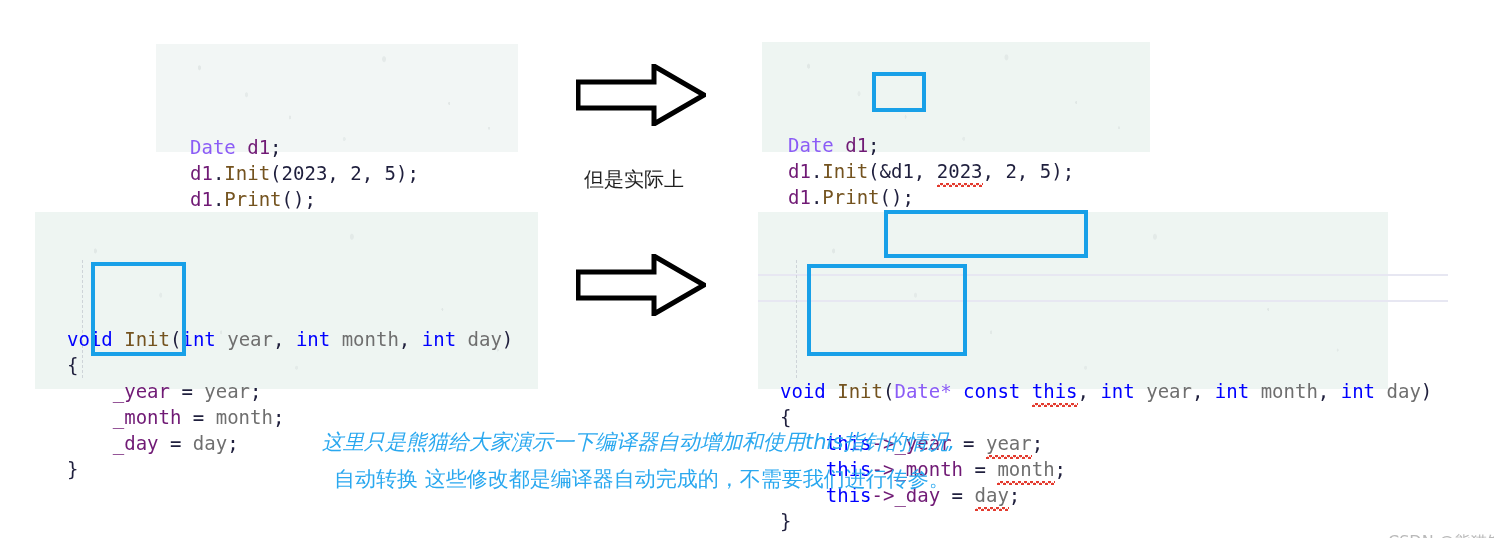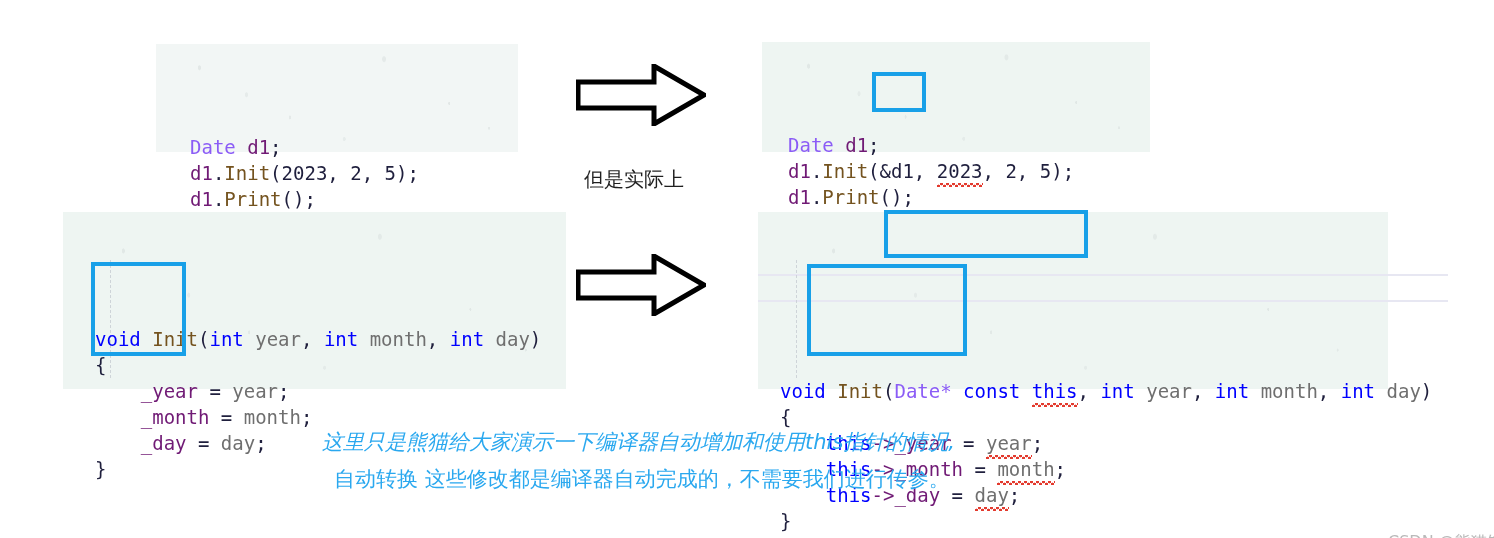--- a/index.html
+++ b/index.html
@@ -143,21 +143,21 @@
   </svg>
 </div>
 <div class="cn-label" style="left:584px; top:166px;">但是实际上</div>
 
 <div class="code-panel tinted" style="left:762px; top:42px; width:388px; height:110px; padding:12px 0 0 26px;">
   <div class="speckle"></div>
   <div class="code-body"><div class="code-line"><span class="k-type">Date</span><span class="k-punc"> </span><span class="k-id">d1</span><span class="k-punc">;</span></div><div class="code-line"><span class="k-id">d1</span><span class="k-punc">.</span><span class="k-fn">Init</span><span class="k-punc">(&amp;d1, </span><span class="k-num squig">2023</span><span class="k-punc">, </span><span class="k-num">2</span><span class="k-punc">, </span><span class="k-num">5</span><span class="k-punc">);</span></div><div class="code-line"><span class="k-id">d1</span><span class="k-punc">.</span><span class="k-fn">Print</span><span class="k-punc">();</span></div></div>
 </div>
 <div class="cyan-box" style="left:872px; top:72px; width:54px; height:40px;"></div>
 
-<div class="code-panel tinted" style="left:35px; top:212px; width:503px; height:177px; padding:10px 0 0 32px;margin-left:28px;">
+<div class="code-panel tinted" style="left:35px; top:212px; width:503px; height:177px; padding:10px 0 0 32px;">
   <div class="speckle"></div>
   <div class="indent-guide" style="left:47px; top:48px; height:118px;"></div>
   <div class="code-body"><div class="code-line"><span class="k-kw">void</span><span class="k-punc"> </span><span class="k-fn">Init</span><span class="k-punc">(</span><span class="k-kw">int</span><span class="k-punc"> </span><span class="k-var">year</span><span class="k-punc">, </span><span class="k-kw">int</span><span class="k-punc"> </span><span class="k-var">month</span><span class="k-punc">, </span><span class="k-kw">int</span><span class="k-punc"> </span><span class="k-var">day</span><span class="k-punc">)</span></div><div class="code-line"><span class="k-punc">{</span></div><div class="code-line"><span class="k-punc">    </span><span class="k-id">_year</span><span class="k-punc"> = </span><span class="k-var">year</span><span class="k-punc">;</span></div><div class="code-line"><span class="k-punc">    </span><span class="k-id">_month</span><span class="k-punc"> = </span><span class="k-var">month</span><span class="k-punc">;</span></div><div class="code-line"><span class="k-punc">    </span><span class="k-id">_day</span><span class="k-punc"> = </span><span class="k-var">day</span><span class="k-punc">;</span></div><div class="code-line"><span class="k-punc">}</span></div></div>
 </div>
 <div class="cyan-box" style="left:91px; top:262px; width:95px; height:94px;"></div>
 
 <div class="arrow" style="left:576px; top:254px; width:130px; height:62px;">
   <svg width="130" height="62" viewBox="0 0 130 62" aria-hidden="true">
     <path d="M2,18 L78,18 L78,2 L128,31 L78,60 L78,44 L2,44 Z" fill="#ffffff" stroke="#000000" stroke-width="5" stroke-linejoin="miter"></path>
   </svg>

